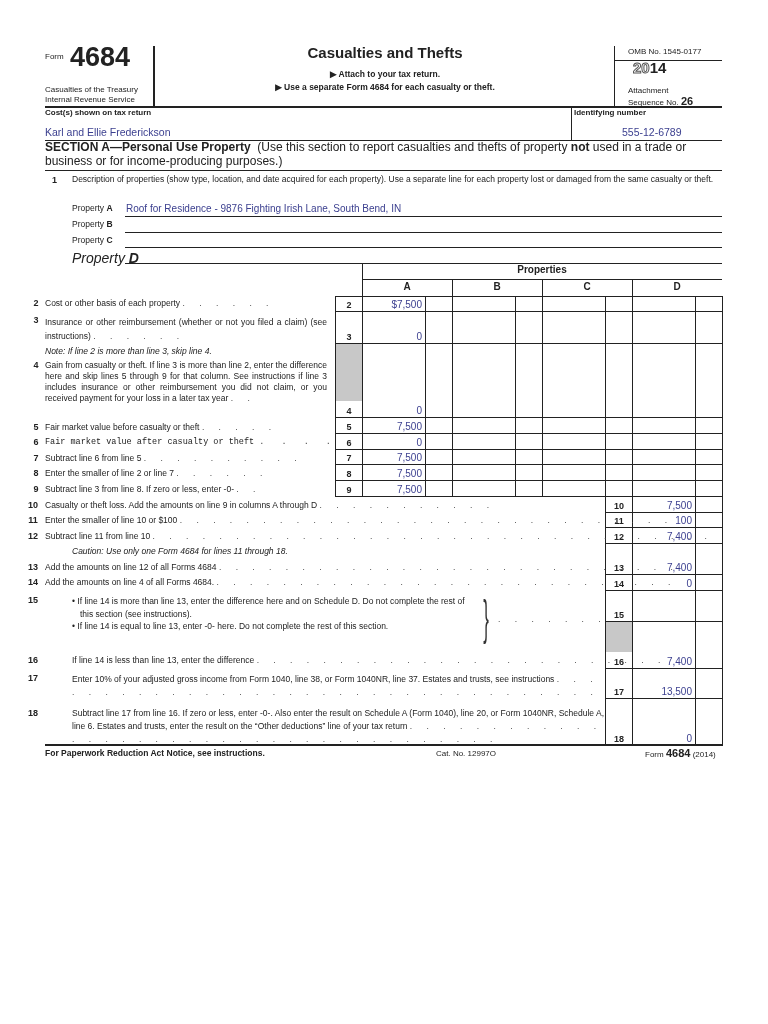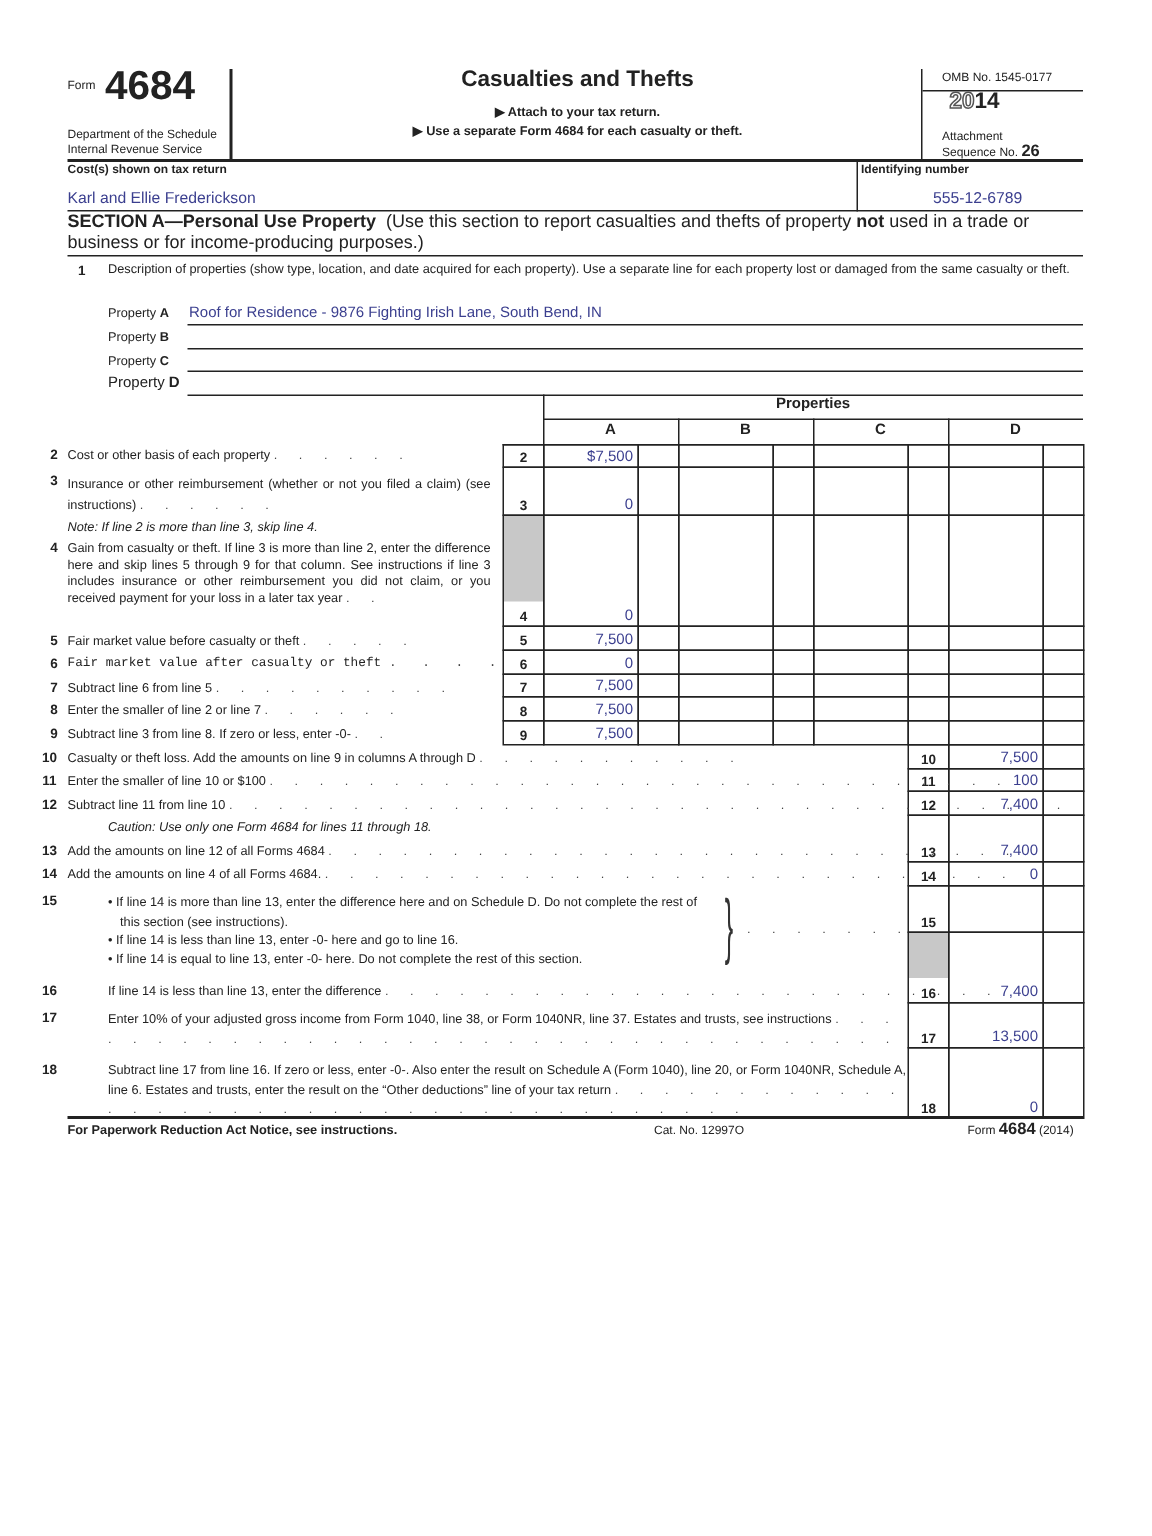--- a/index.html
+++ b/index.html
@@ -17,21 +17,21 @@
   .shade { position:absolute; background:#c8c8c8; }
 </style>
 </head>
 <body>
 
 <div>
 
   <div class="abs" style="left:45px;top:52px;font-size:8px;">Form</div>
   <div class="abs" style="left:70px;top:42px;font-size:27px;font-weight:bold;">4684</div>
   <div class="abs" style="left:45px;top:85px;font-size:8px;line-height:10px;">
-    <div>Department of the Schedule</div>
+    <div>Casualties of the Treasury</div>
     <div>Internal Revenue Service</div>
   </div>
   <div class="vline" style="left:153px;top:46px;height:60px;width:2px;"></div>
 
   <div class="abs" style="left:155px;top:44px;width:460px;text-align:center;font-size:15px;font-weight:bold;">Casualties and Thefts</div>
   <div class="abs" style="left:155px;top:68px;width:460px;text-align:center;font-size:8.5px;font-weight:bold;line-height:13px;">
     <div>▶ Attach to your tax return.</div>
     <div>▶ Use a separate Form 4684 for each casualty or theft.</div>
   </div>
 
@@ -68,21 +68,21 @@
   <div class="hline" style="left:125px;top:216px;width:597px;"></div>
 
   <div class="abs" style="left:72px;top:219px;font-size:8.5px;"><span>Property</span> <b>B</b></div>
   <div class="abs blue" style="left:126px;top:219px;font-size:10px;width:590px;height:12px;"></div>
   <div class="hline" style="left:125px;top:232px;width:597px;"></div>
 
   <div class="abs" style="left:72px;top:235px;font-size:8.5px;"><span>Property</span> <b>C</b></div>
   <div class="abs blue" style="left:126px;top:235px;font-size:10px;width:590px;height:12px;"></div>
   <div class="hline" style="left:125px;top:247px;width:597px;"></div>
 
-  <div class="abs" style="left:72px;top:250px;font-size:10px;"><span>Property</span> <b>D</b></div>
+  <div class="abs" style="left:72px;top:250px;font-size:14px;font-style:italic;"><span>Property</span> <b>D</b></div>
   <div class="abs blue" style="left:126px;top:250px;font-size:10px;width:590px;height:12px;"></div>
   <div class="hline" style="left:125px;top:263px;width:597px;"></div>
 
   <div class="vline" style="left:362px;top:263px;height:34px;"></div>
   <div class="abs" style="left:362px;top:264px;width:360px;text-align:center;font-size:10px;font-weight:bold;">Properties</div>
   <div class="hline" style="left:362px;top:279px;width:360px;"></div>
   <div class="abs" style="left:362px;top:281px;width:90px;text-align:center;font-size:10px;font-weight:bold;">A</div>
   <div class="abs" style="left:452px;top:281px;width:90px;text-align:center;font-size:10px;font-weight:bold;">B</div>
   <div class="abs" style="left:542px;top:281px;width:90px;text-align:center;font-size:10px;font-weight:bold;">C</div>
   <div class="abs" style="left:632px;top:281px;width:90px;text-align:center;font-size:10px;font-weight:bold;">D</div>
@@ -353,21 +353,20 @@
 
   <div class="lnum" style="left:24px;top:562px;width:18px;">13</div>
   <div class="abs lbl" style="left:45px;top:562px;"><span>Add the amounts on line 12 of all Forms 4684</span> <span class="dots">. . . . . . . . . . . . . . . . . . . . . . . . . . . .</span></div>
 
   <div class="lnum" style="left:24px;top:577px;width:18px;">14</div>
   <div class="abs lbl" style="left:45px;top:577px;"><span>Add the amounts on line 4 of all Forms 4684.</span> <span class="dots">. . . . . . . . . . . . . . . . . . . . . . . . . . . .</span></div>
 
   <div class="lnum" style="left:24px;top:595px;width:18px;">15</div>
   <div class="abs lbl" style="left:72px;top:595px;width:400px;line-height:12.5px;">
     <div style="padding-left:8px;text-indent:-8px;">• If line 14 is more than line 13, enter the difference here and on Schedule D. Do not complete the rest of this section (see instructions).</div>
-    <div>• If line 14 is less than line 13, enter -0- here and go to line 16.</div>
     <div>• If line 14 is equal to line 13, enter -0- here. Do not complete the rest of this section.</div>
   </div>
   <div class="abs" style="left:478px;top:590px;font-size:48px;line-height:56px;font-weight:100;color:#333;transform:scaleX(0.35);">}</div>
   <div class="abs dots lbl" style="left:498px;top:614px;">. . . . . . .</div>
 
   <div class="lnum" style="left:24px;top:655px;width:18px;">16</div>
   <div class="abs lbl" style="left:72px;top:655px;"><span>If line 14 is less than line 13, enter the difference</span> <span class="dots">. . . . . . . . . . . . . . . . . . . . . . . . .</span></div>
 
   <div class="lnum" style="left:24px;top:673px;width:18px;">17</div>
   <div class="abs lbl" style="left:72px;top:673px;width:530px;line-height:13px;"><span>Enter 10% of your adjusted gross income from Form 1040, line 38, or Form 1040NR, line 37. Estates and trusts, see instructions</span> <span class="dots">. . . . . . . . . . . . . . . . . . . . . . . . . . . . . . . . . . .</span></div>

